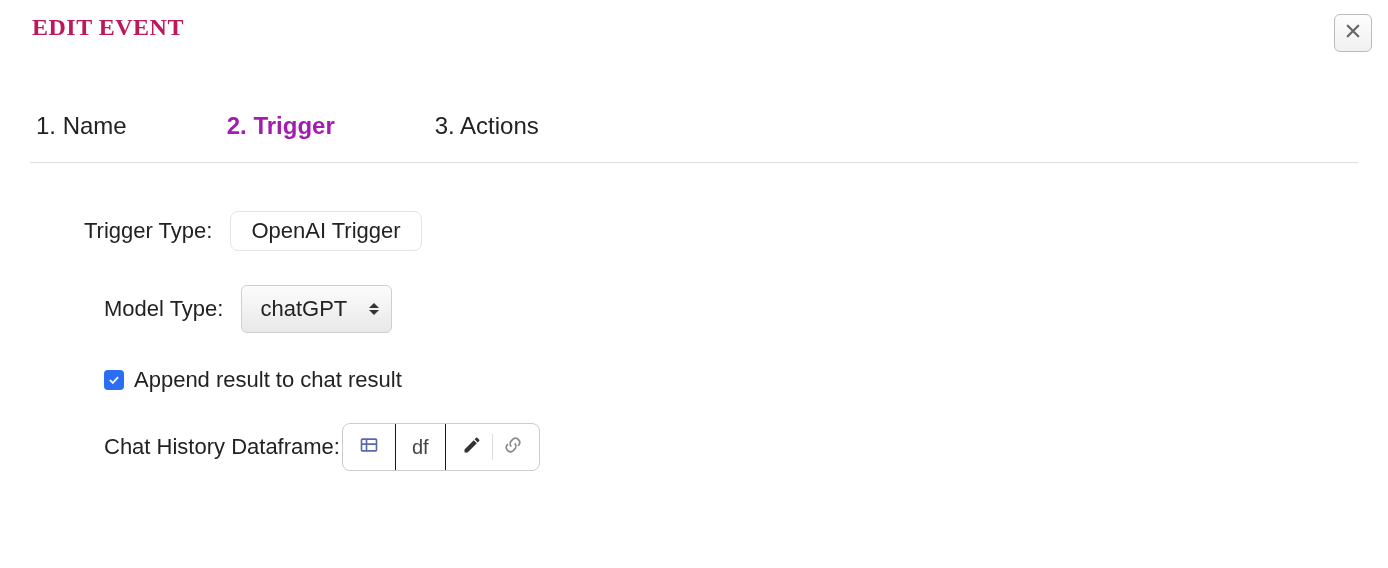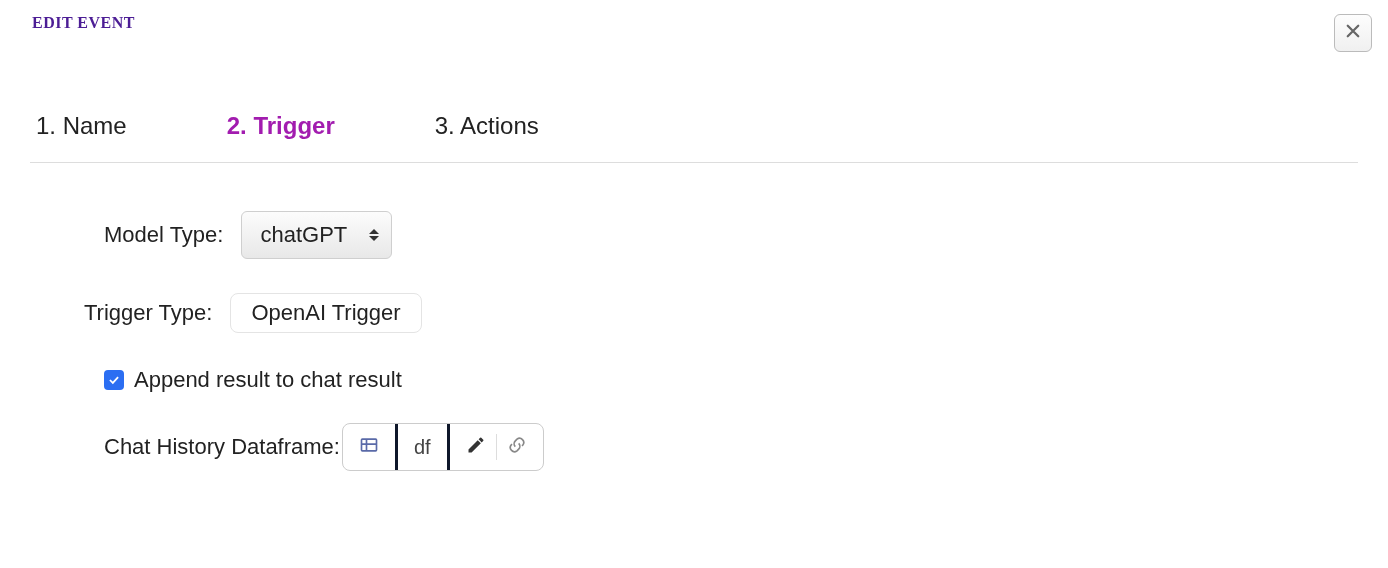--- a/index.html
+++ b/index.html
@@ -15,23 +15,23 @@
     position: relative;
   }
   .header-row {
     display: flex;
     justify-content: space-between;
     align-items: flex-start;
     padding: 14px 16px 0 32px;
   }
   .title {
     font-weight: 700;
-    font-size: 16px;
+    font-size: 24px;
     letter-spacing: 0.5px;
-    color: #4c1d95;
+    color: #be185d;
     font-family: Georgia, "Times New Roman", serif;
   }
   .close-btn {
     width: 38px;
     height: 38px;
     border: 1px solid #bbb;
     border-radius: 6px;
     background: linear-gradient(#fdfdfd,#f0f0f0);
     display: flex;
     align-items: center;
@@ -141,21 +141,21 @@
     border: 1px solid #ccc;
     border-radius: 8px;
     overflow: hidden;
     height: 48px;
   }
   .df-seg {
     display: flex;
     align-items: center;
     justify-content: center;
     padding: 0 16px;
-    border-right: 3px solid #0f172a;
+    border-right: 1px solid #0f172a;
     font-size: 20px;
     color: #444;
   }
   .df-seg:last-child { border-right: none; }
   .df-seg.icon-seg { cursor: pointer; }
   .df-seg svg { width: 20px; height: 20px; }
   .inner-sep {
     width: 1px;
     height: 26px;
     background: #ddd;
@@ -182,34 +182,34 @@
 
 <div class="tabs">
   <div class="tab">1. Name</div>
   <div class="tab active">2. Trigger</div>
   <div class="tab">3. Actions</div>
 </div>
 
 <div class="divider"></div>
 
 <div class="form-area">
+  <div class="row">
+    <span class="label">Trigger Type:</span>
+    <div class="pill">OpenAI Trigger</div>
+  </div>
+
   <div class="row indent">
     <span class="label">Model Type:</span>
     <div class="select-wrap">
       <span>chatGPT</span>
       <span class="arrows">
         <span class="up"></span>
           <span class="down"></span>
       </span>
     </div>
-  </div>
-
-  <div class="row">
-    <span class="label">Trigger Type:</span>
-    <div class="pill">OpenAI Trigger</div>
   </div>
 
   <div class="checkbox-row">
     <div class="checkbox">
       <span>
         <svg viewBox="0 0 24 24">
             <path d="M5 12 L10 17 L19 7"></path>
           </svg>
       </span>
     </div>

